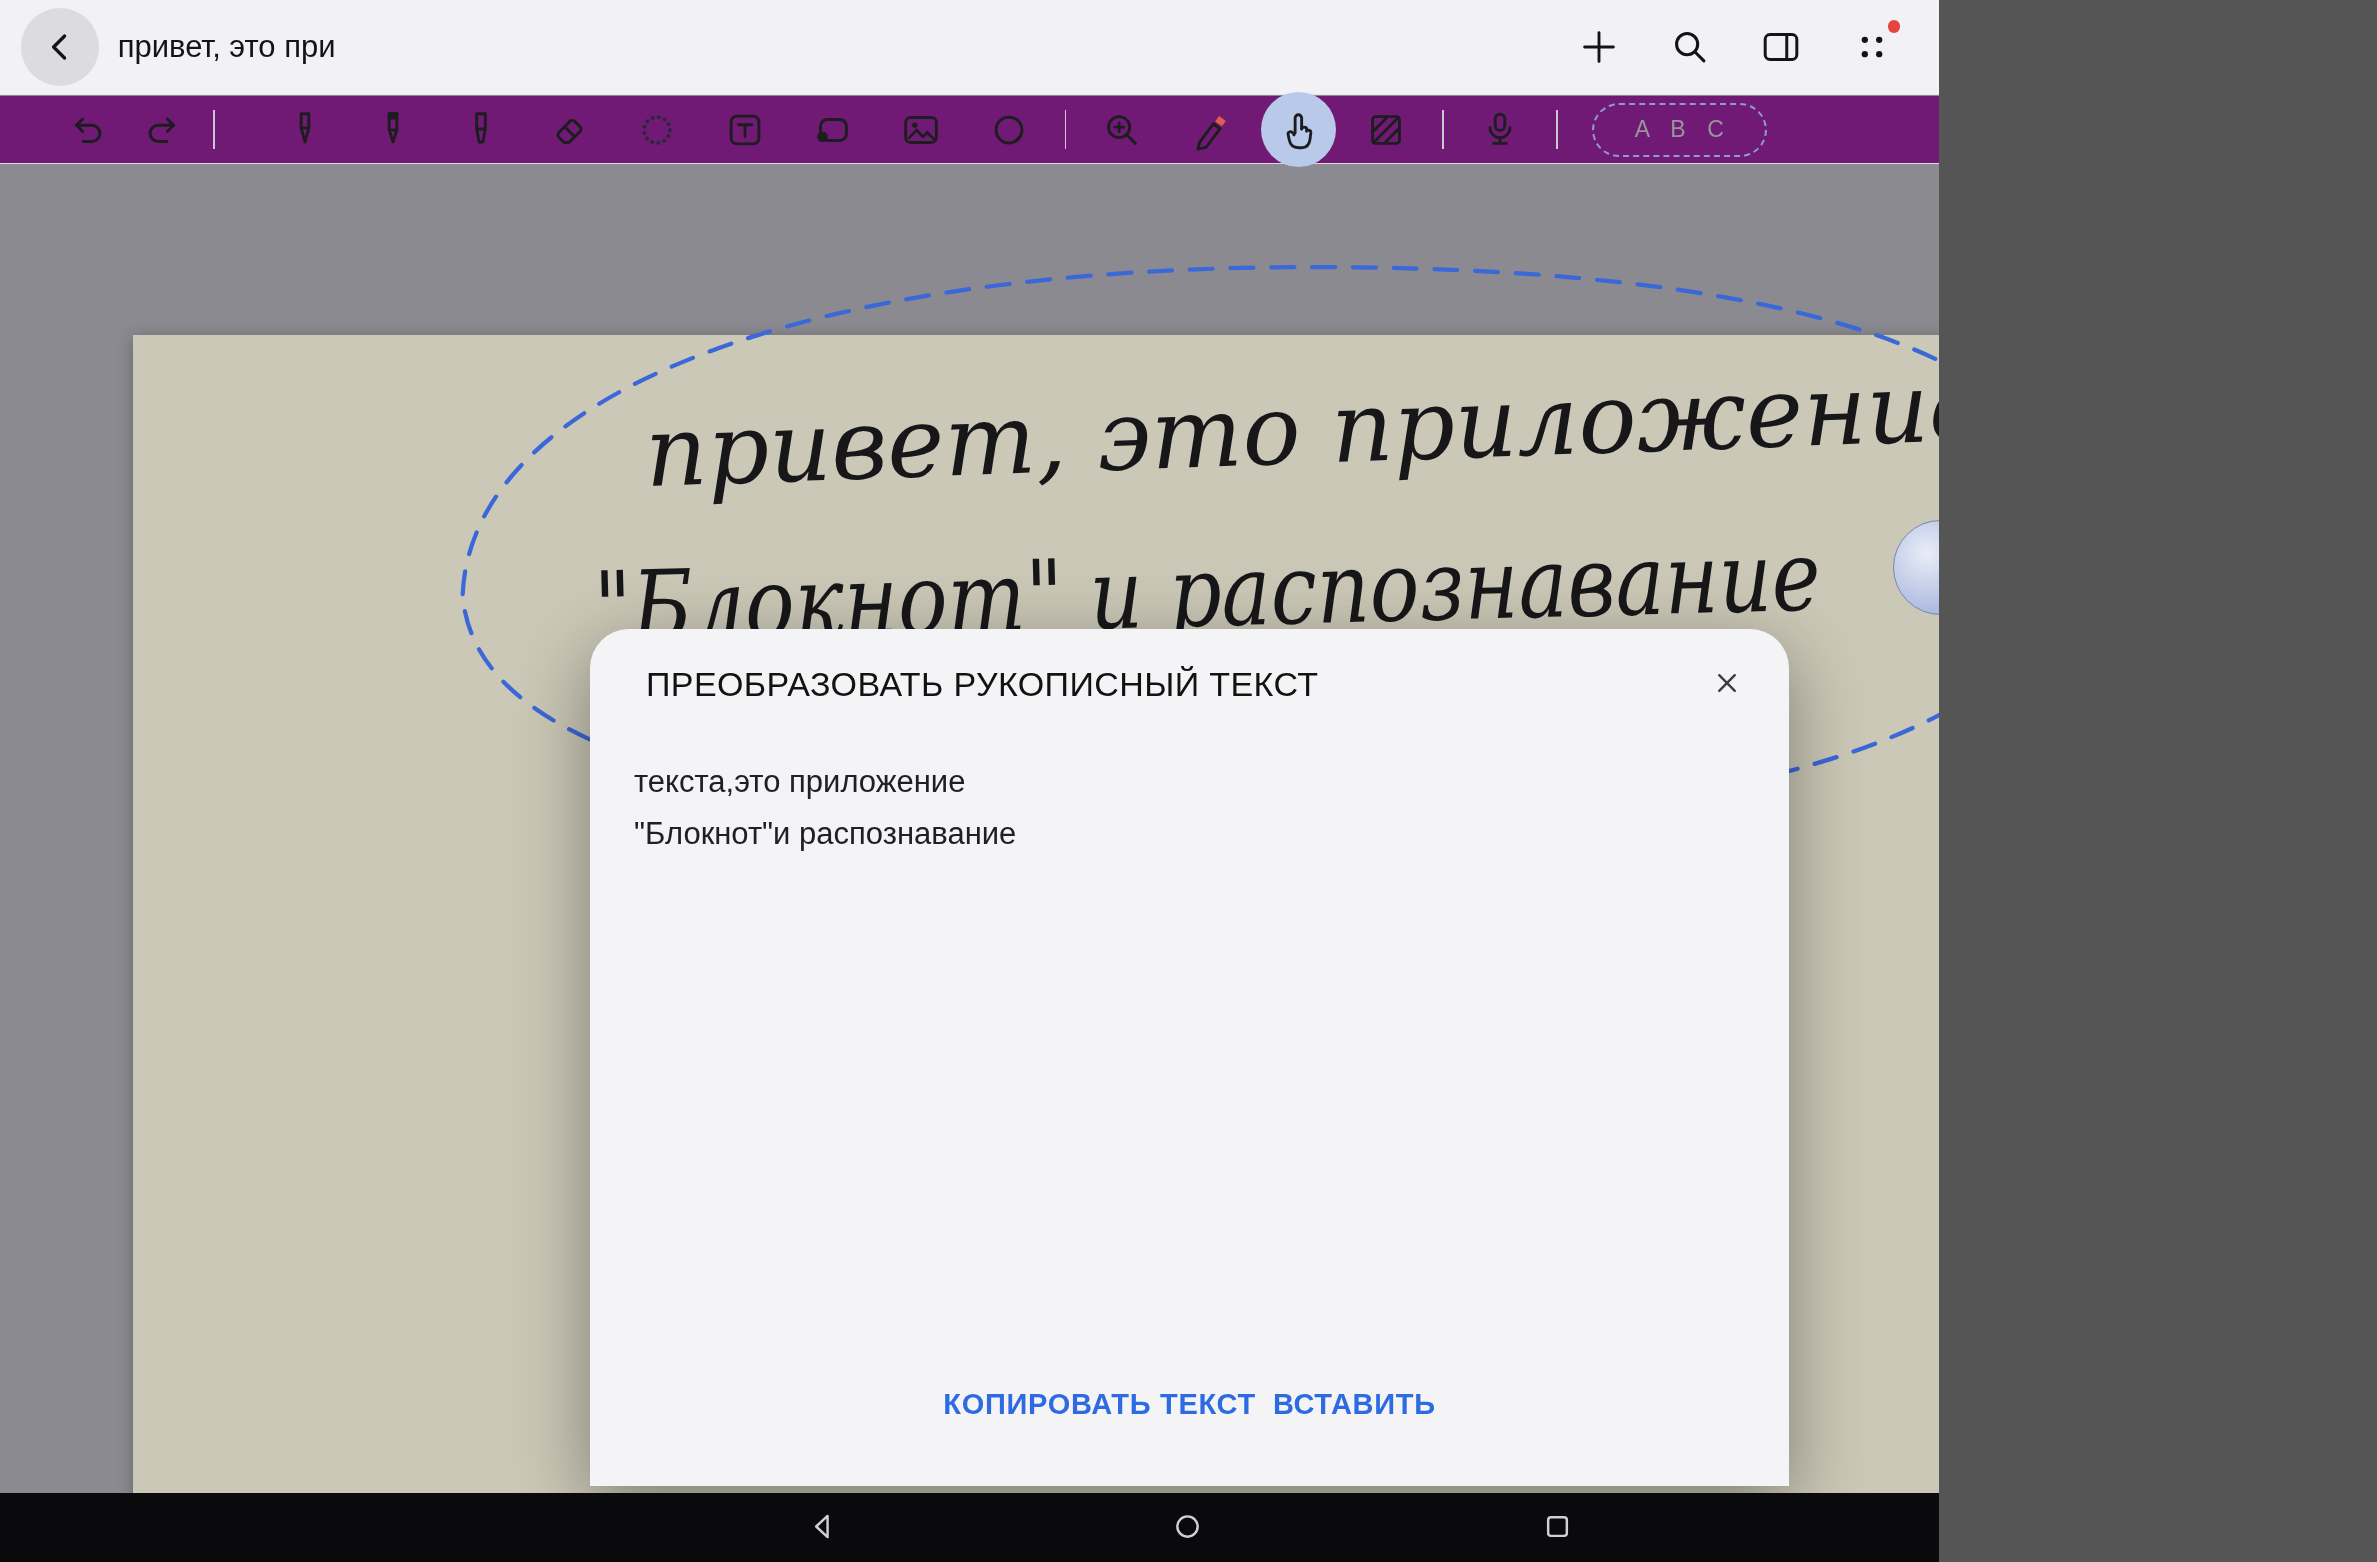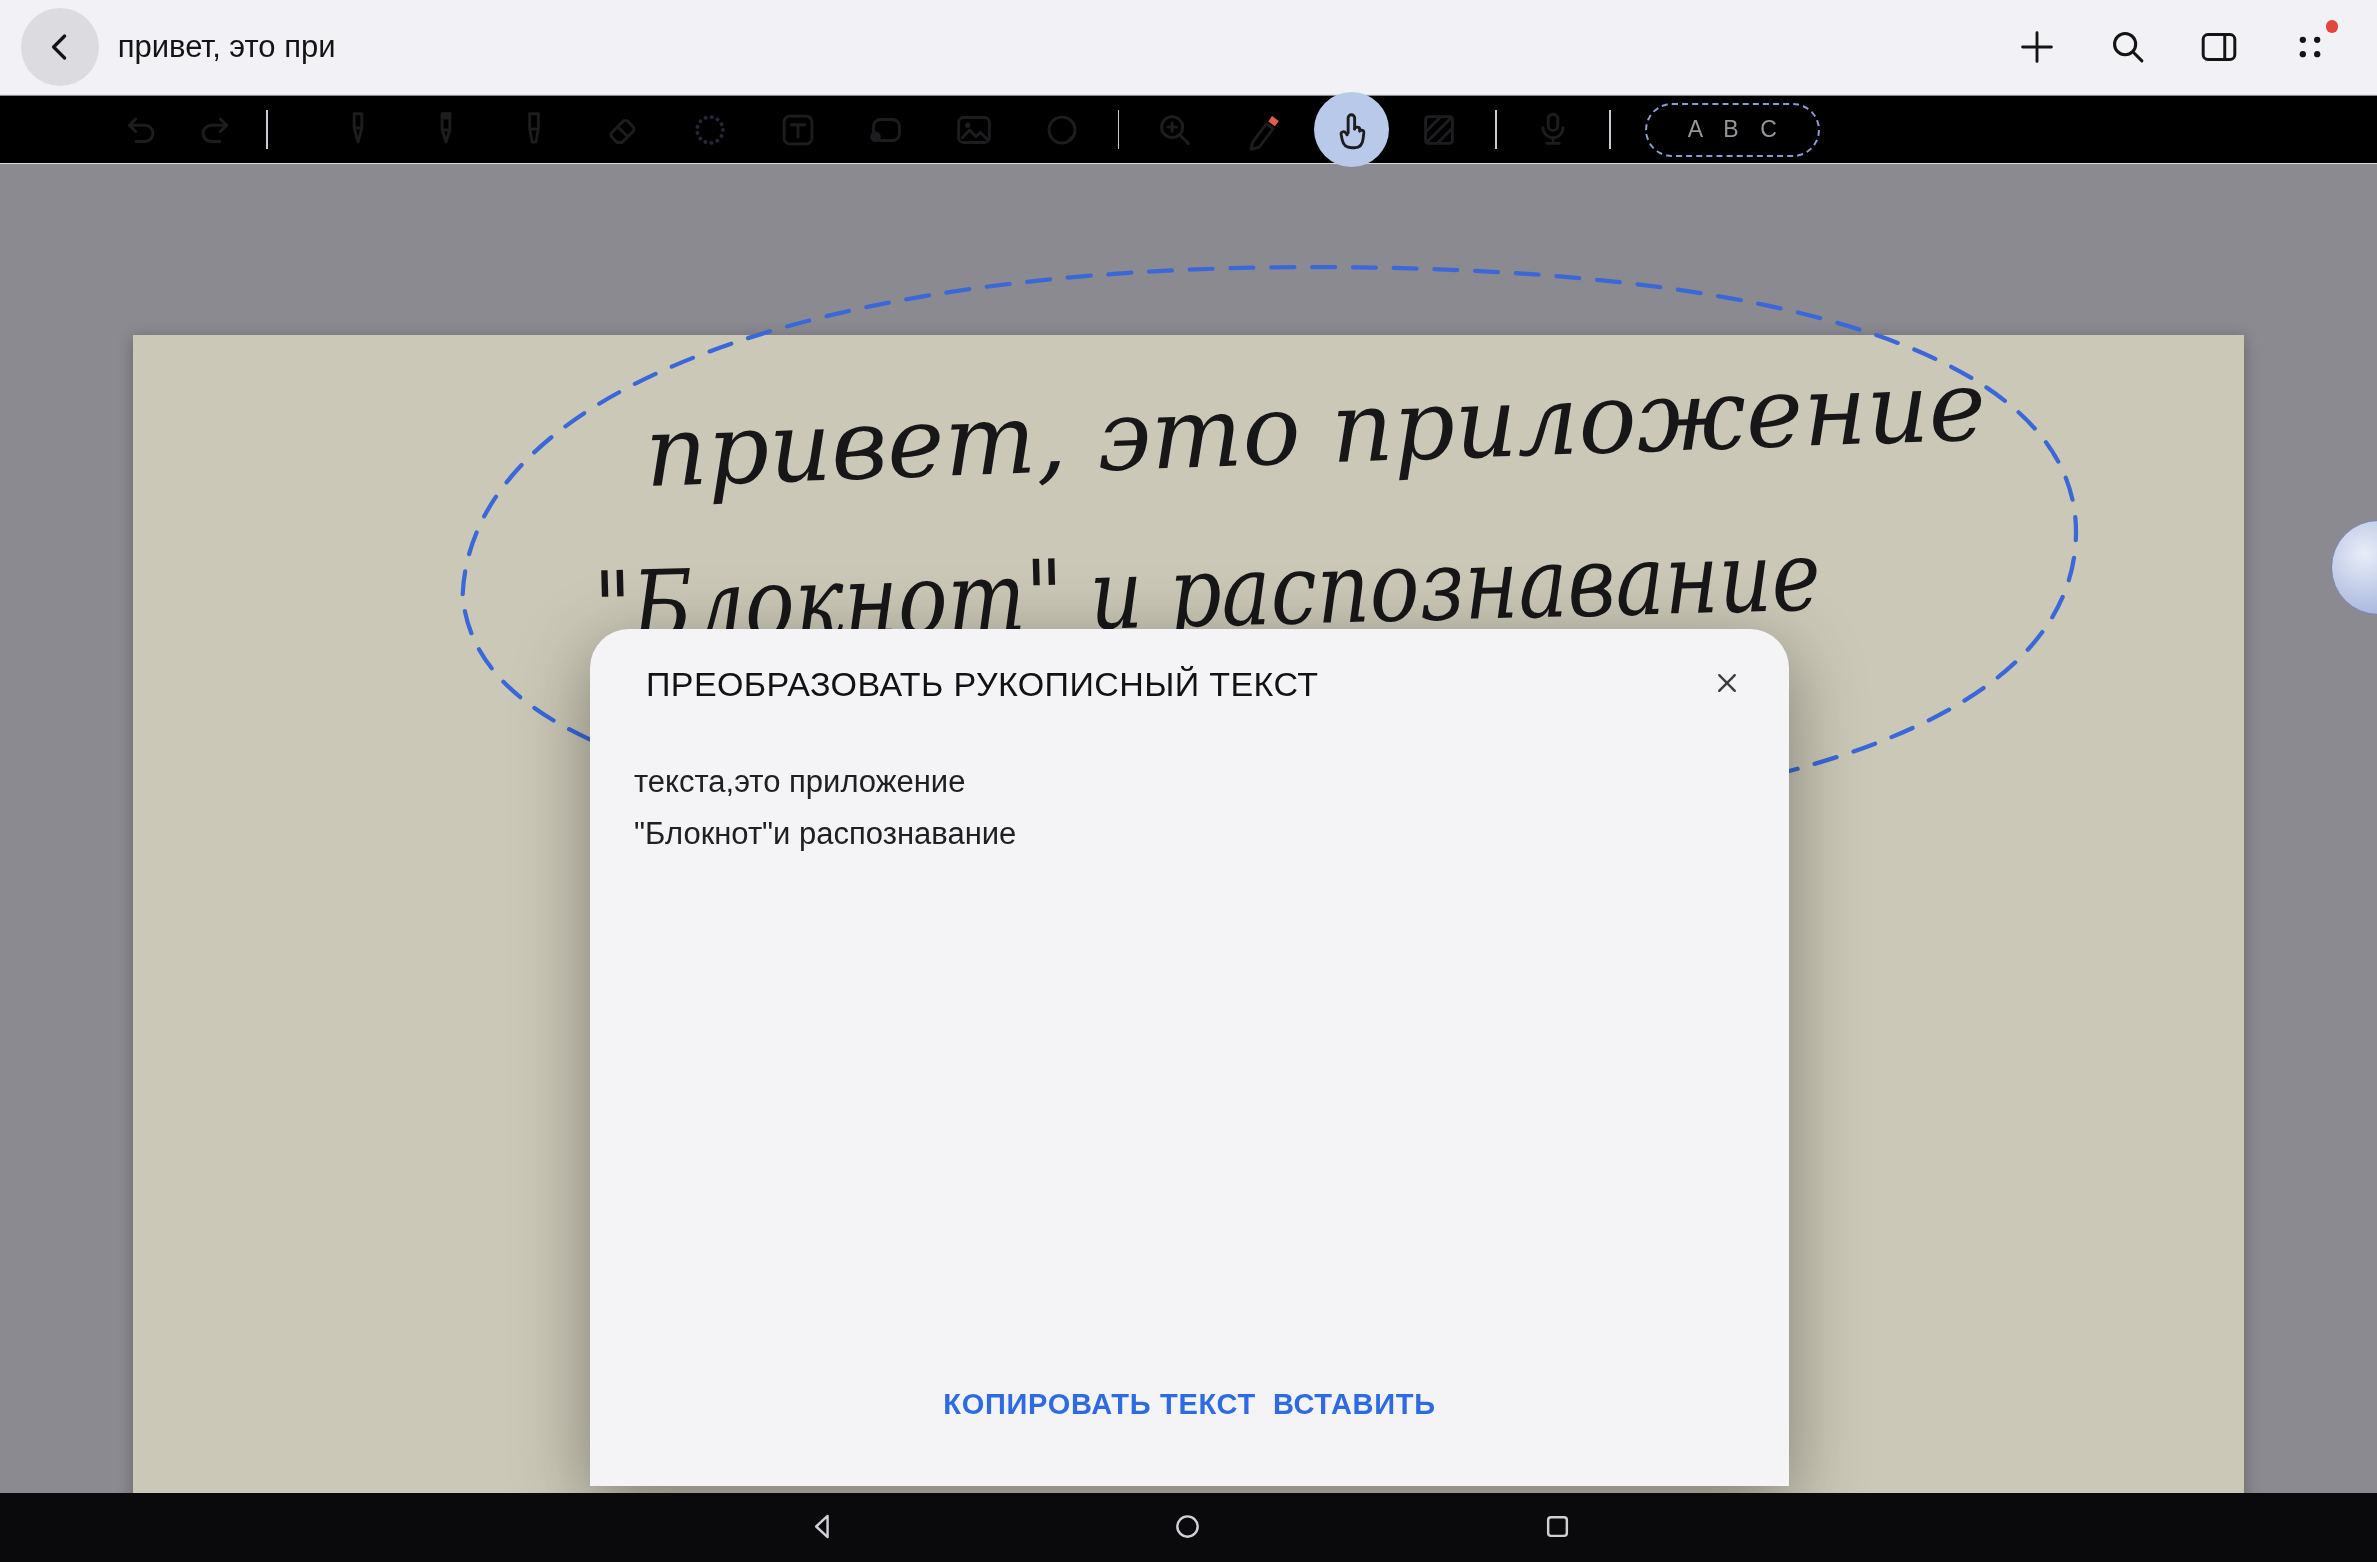--- a/index.html
+++ b/index.html
@@ -1,18 +1,18 @@
 <!DOCTYPE html>
 <html style="font-size:13.6px"><head>
 <meta charset="utf-8">
 <style>
   * { margin:0; padding:0; box-sizing:border-box; }
   html,body { background:#555; }
   .screen {
-    position:relative; width:2377px; height:1562px; overflow:hidden;
+    position:relative; width:1939px; height:1562px; overflow:hidden;
     background:#8b8a90; font-family:"Liberation Sans", sans-serif;
   }
 
   
   .app-header {
     position:absolute; top:0; left:0; right:0; height:95px;
     background:#f2f2f6; display:flex; align-items:center; z-index:20;
     border-bottom:0.8px solid #e6e6ea;
   }
   .back-btn {
@@ -32,22 +32,22 @@
     display:flex; align-items:center; justify-content:center; cursor:pointer;
   }
   .badge-dot {
     position:absolute; top:3.4px; right:1.7px; width:12.7px; height:12.7px;
     border-radius:50%; background:#e6453e;
   }
 
   
   .toolbar {
     position:absolute; top:96px; left:0; right:0; height:68px;
-    background:#000000; display:flex; align-items:center; z-index:20;
-    padding-left:102px; border-bottom:0.8px solid #d9d9de;
+    background:#701a75; display:flex; align-items:center; z-index:20;
+    padding-left:49px; border-bottom:0.8px solid #d9d9de;
   }
   .tool-btn {
     width:88px; height:68px; background:transparent; border:none;
     display:flex; align-items:center; justify-content:center; cursor:pointer; flex:0 0 auto;
   }
   .tool-btn.narrow { width:76px; }
   .tb-divider { width:1.7px; height:39px; background:#c9c9cf; margin:0 12px; flex:0 0 auto; }
   .pens-start { margin-left:34px; }
   .active-circle {
     width:75px; height:75px; border-radius:50%; background:#b9c9ea;

